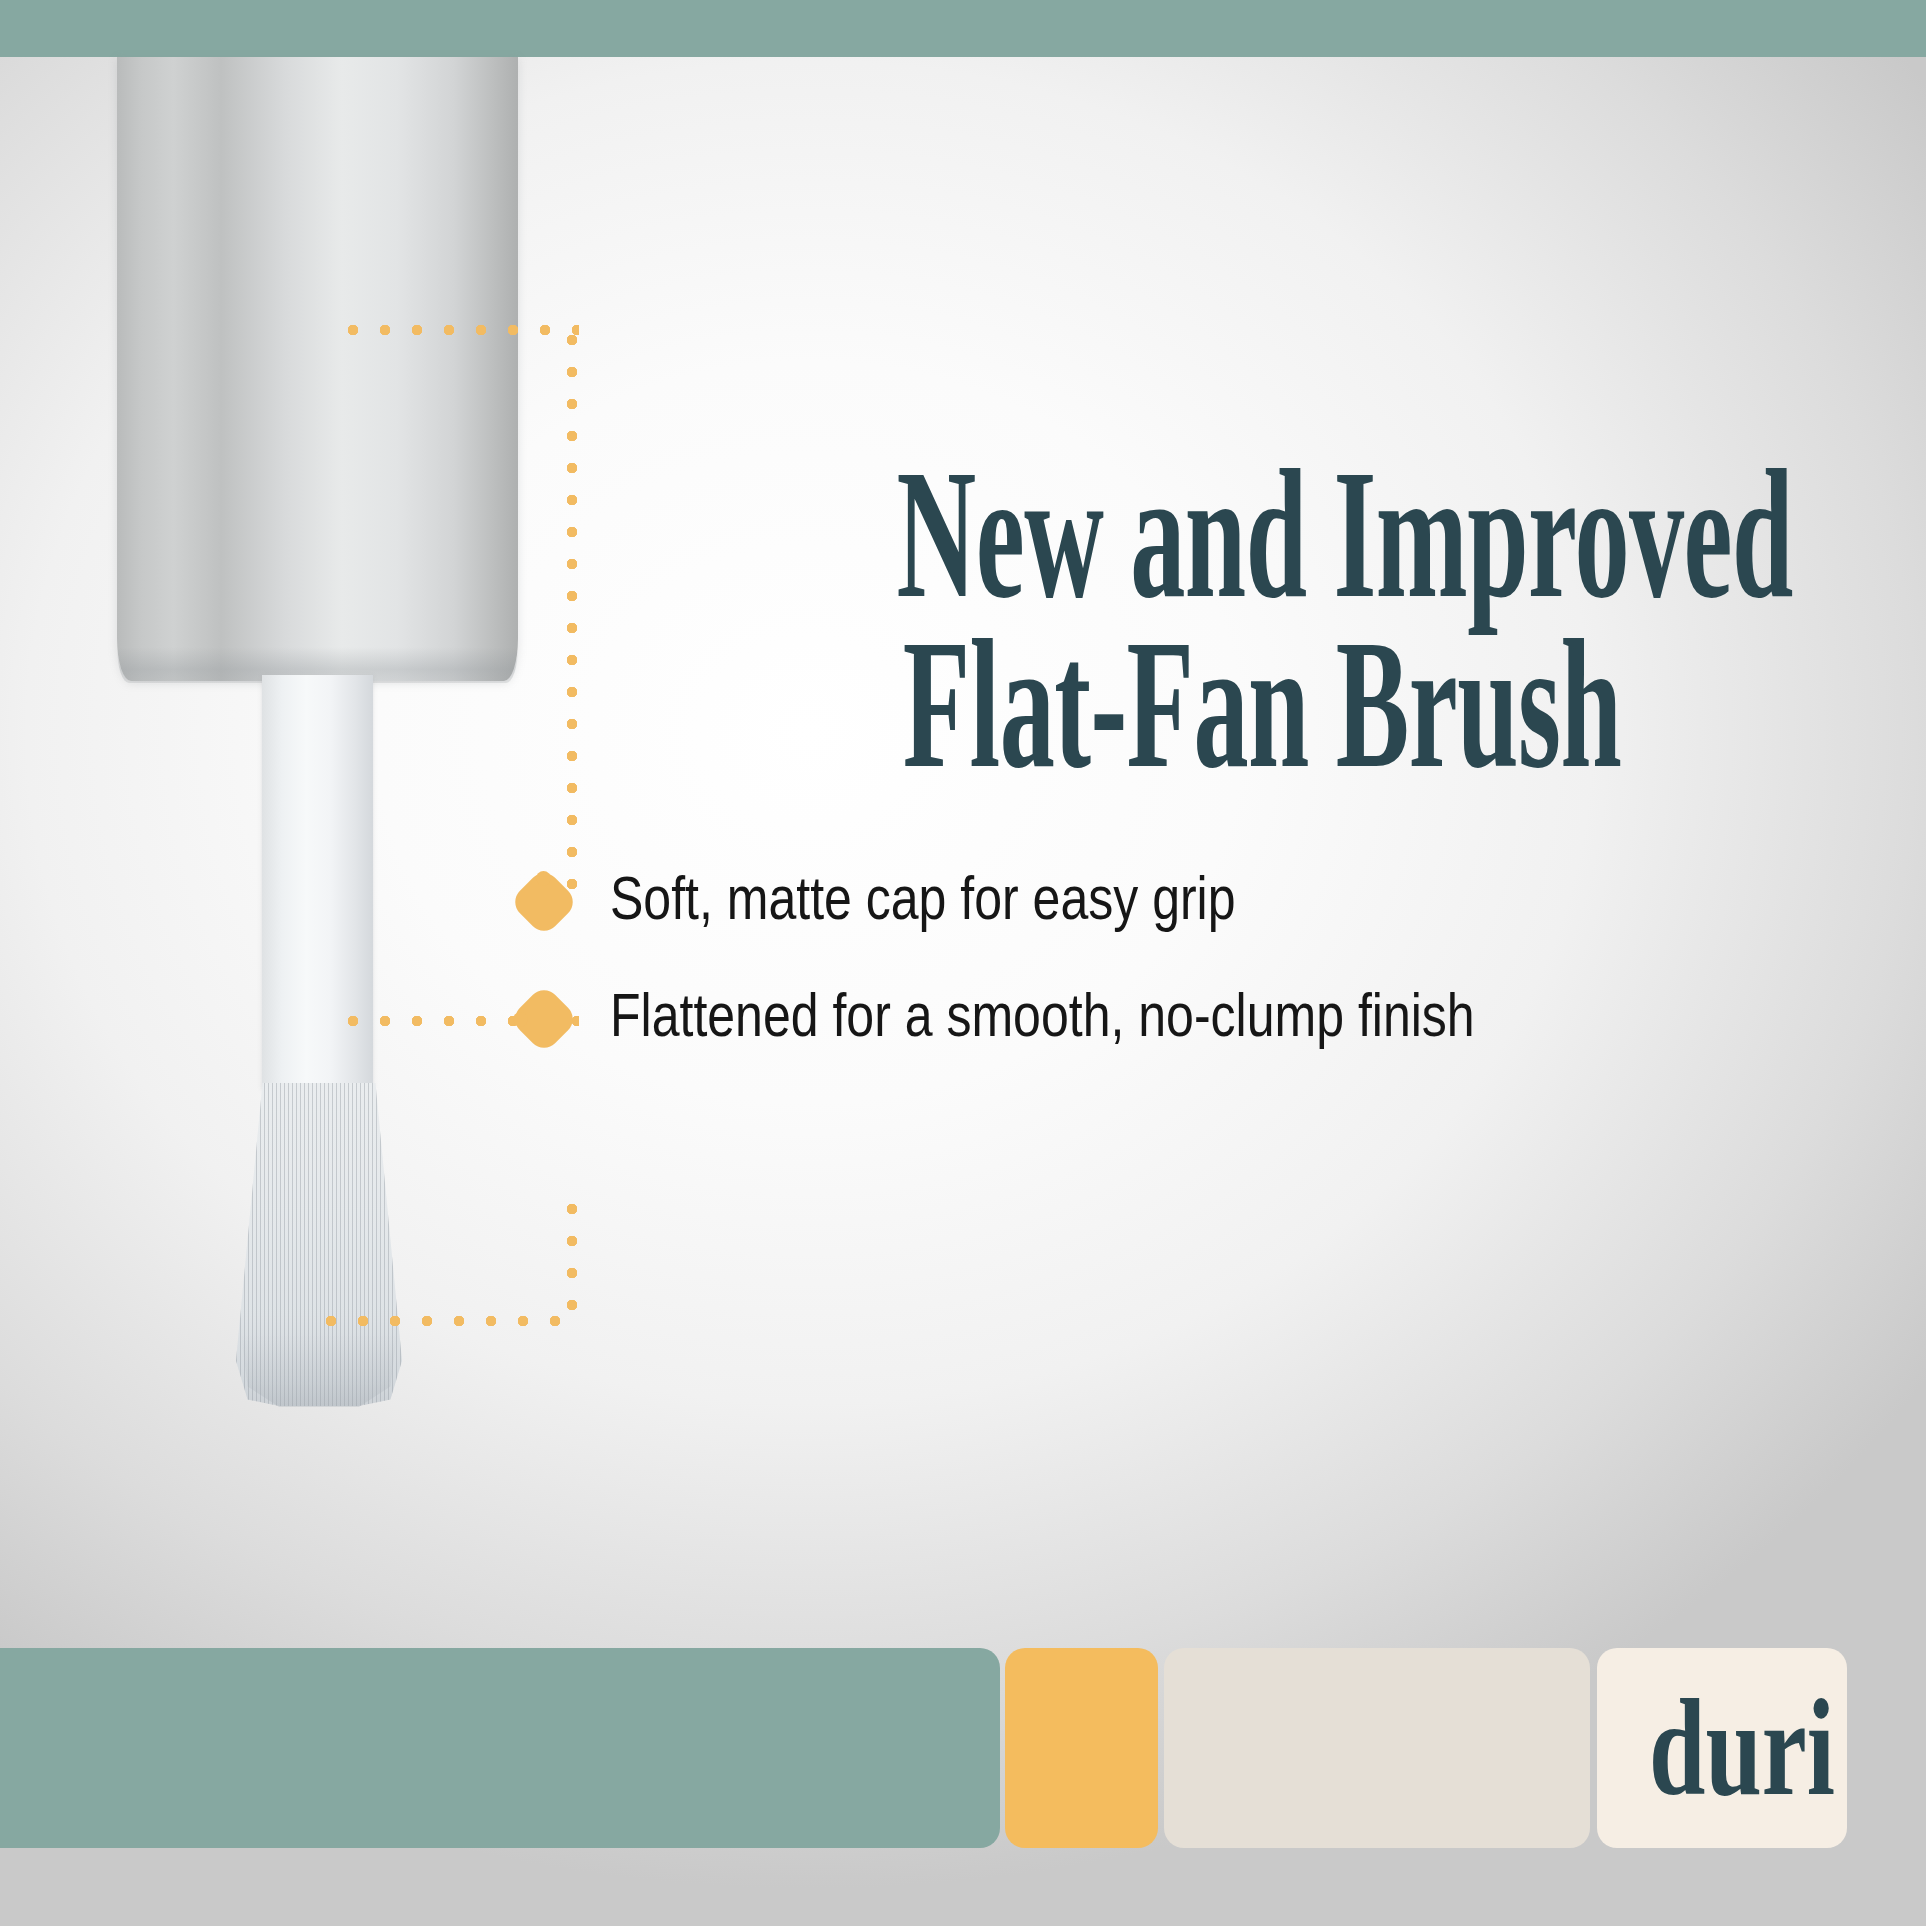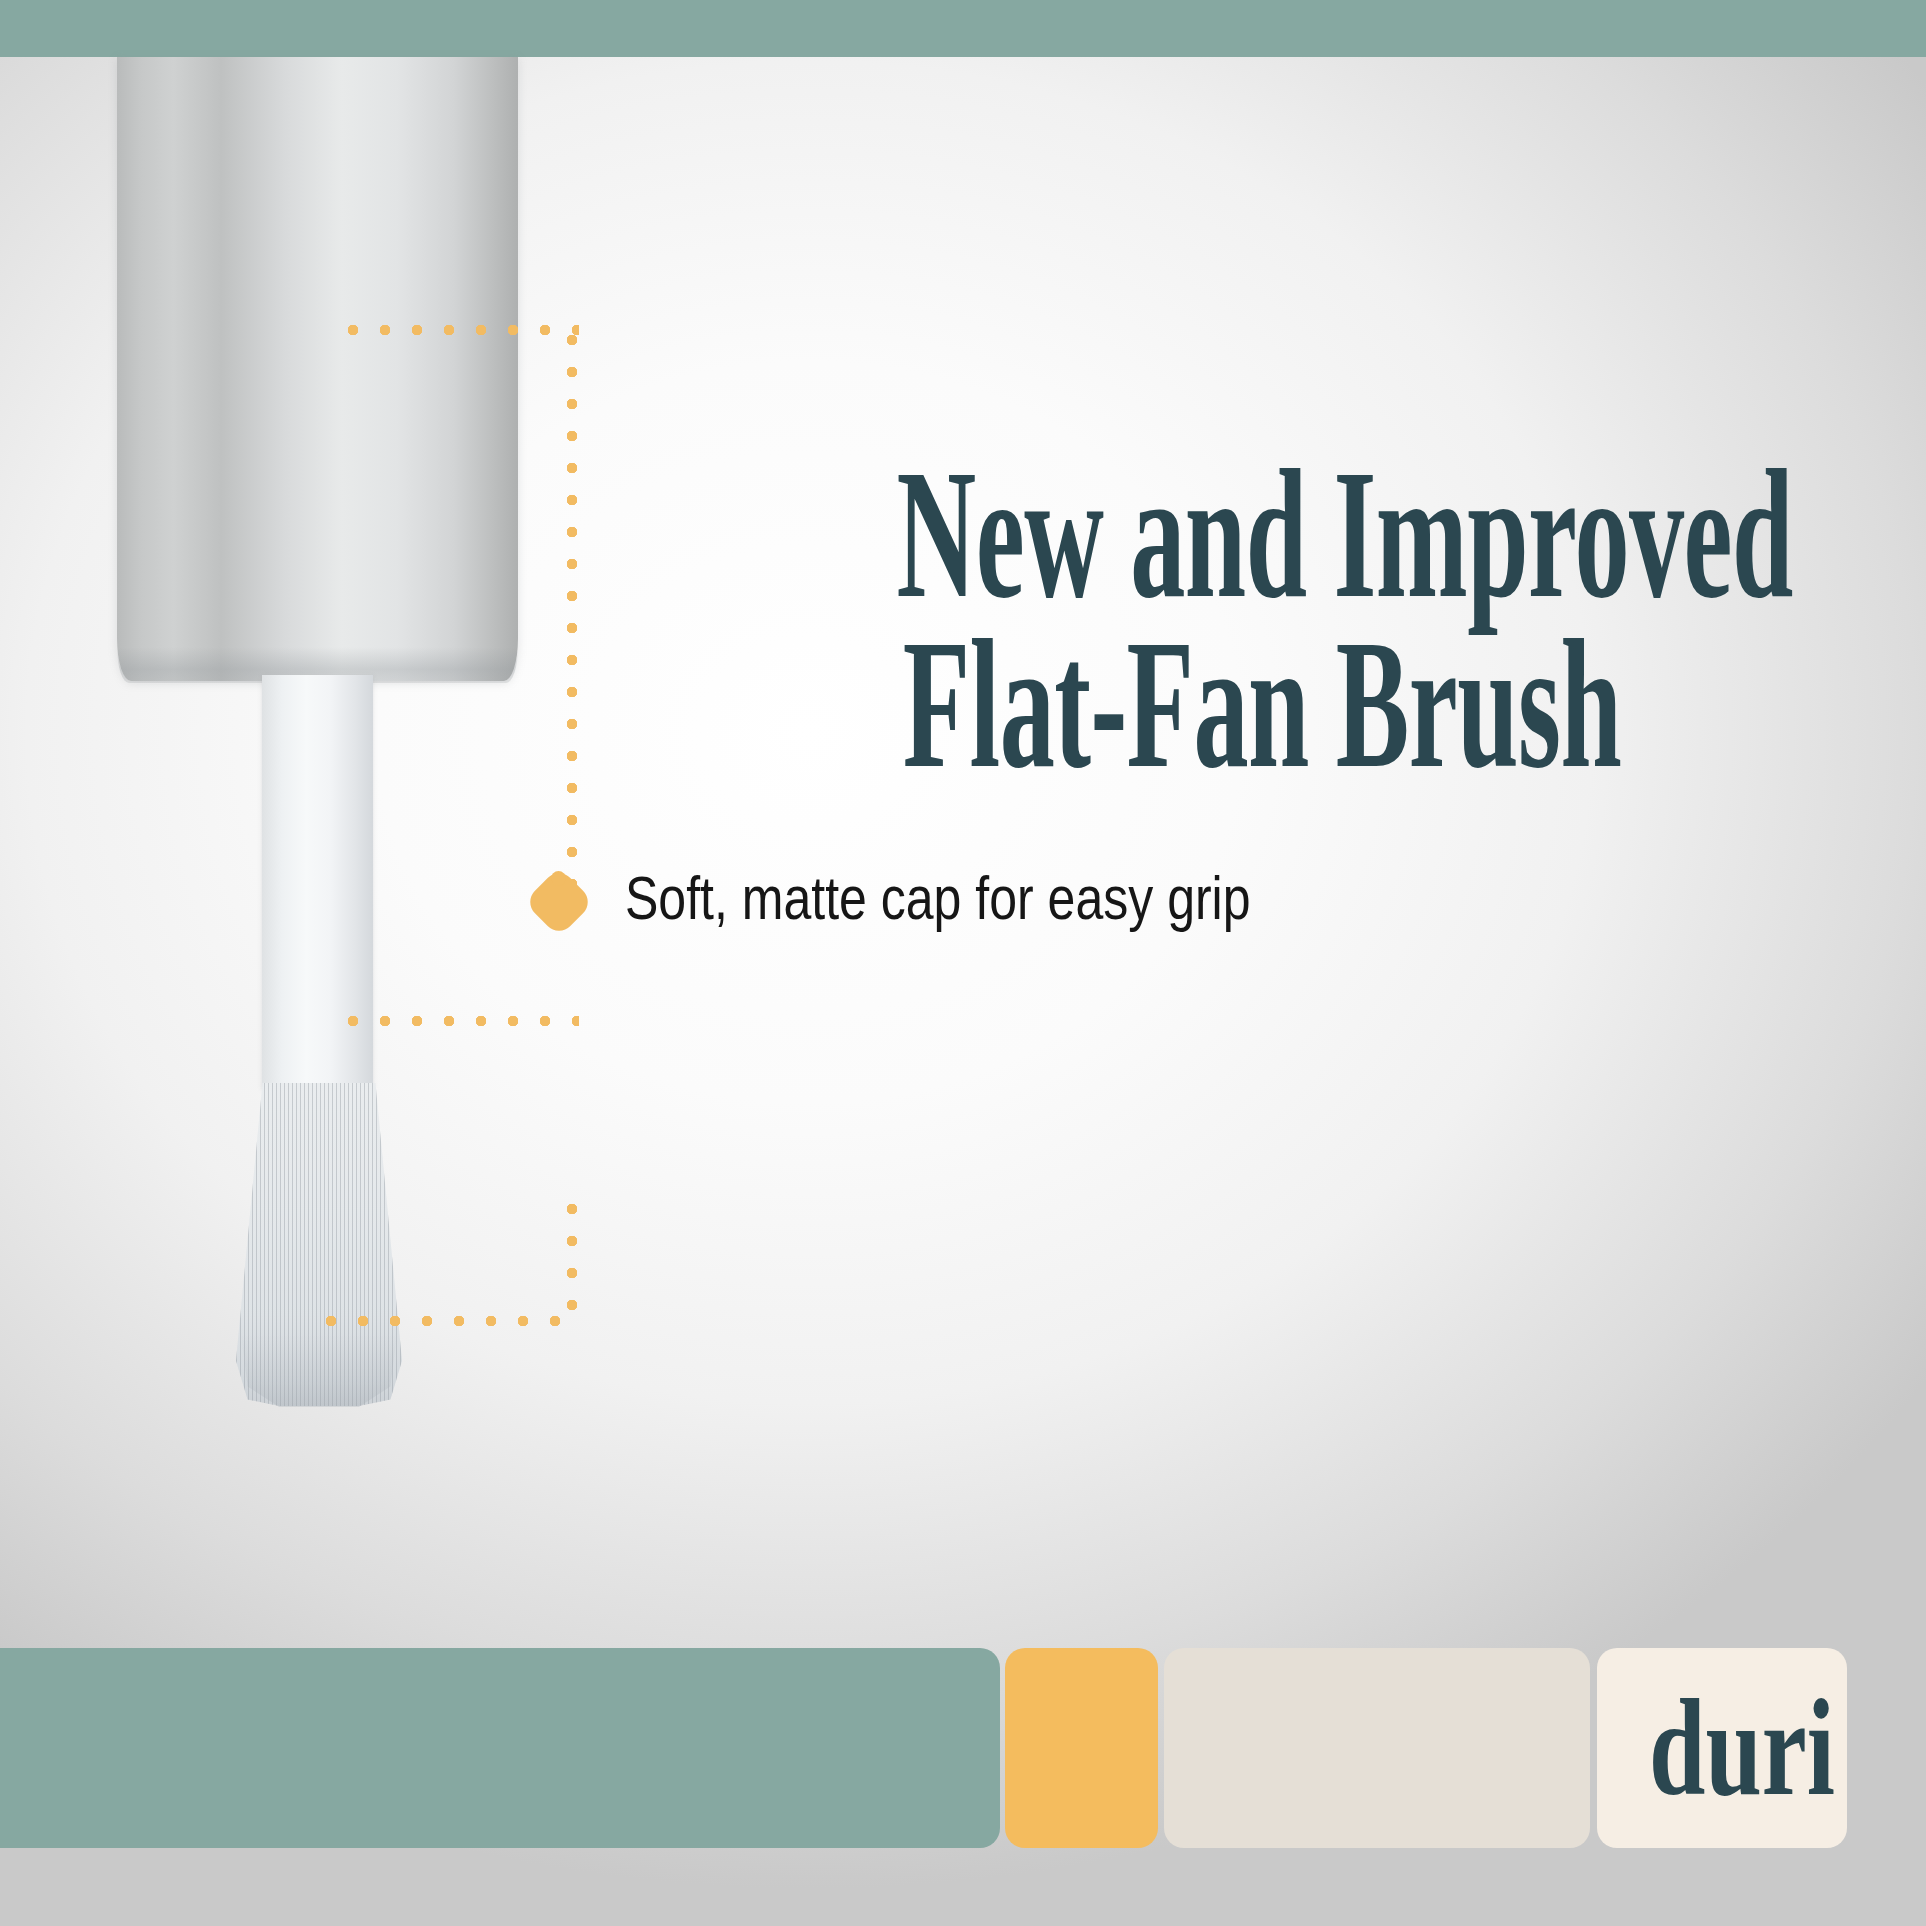--- a/index.html
+++ b/index.html
@@ -144,21 +144,21 @@
     line-height: 0.92;
     letter-spacing: -1px;
     transform: scaleX(0.60);
     transform-origin: 50% 0;
   }
   .headline .line { display: block; white-space: nowrap; }
 
   
   .bullets {
     position: absolute;
-    left: 528px;
+    left: 513px;
     top: 849px;
     width: 1386px;
   }
   .bullet-row {
     position: relative;
     height: 117px;
   }
   .marker {
     position: absolute;
     left: 0;
@@ -270,20 +270,27 @@
   <div class="bullets">
 
     <div class="bullet-row">
       <span class="marker nub-top">
         <span class="rhomb"></span>
         <span class="nub"></span>
       </span>
       <span class="bullet-text">Soft, matte cap for easy grip</span>
     </div>
 
+    <div class="bullet-row">
+      <span class="marker nub-left">
+        <span class="rhomb"></span>
+        <span class="nub"></span>
+      </span>
+      <span class="bullet-text">Flattened for a smooth, no-clump finish</span>
+    </div>
 
 
   </div>
 
   <div class="footer-blocks">
     <div class="block block-sage"></div>
     <div class="block block-amber"></div>
     <div class="block block-beige"></div>
     <div class="block block-cream"></div>
   </div>

